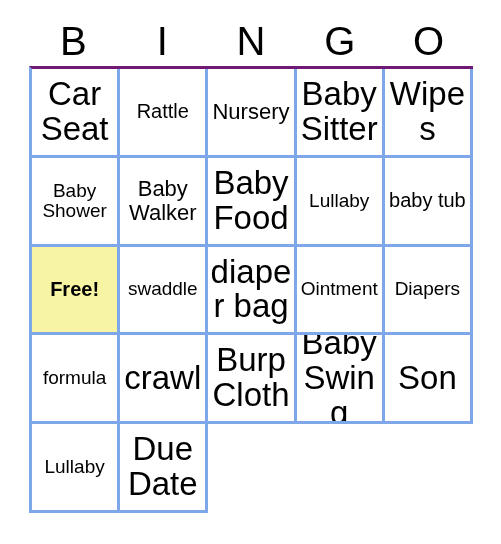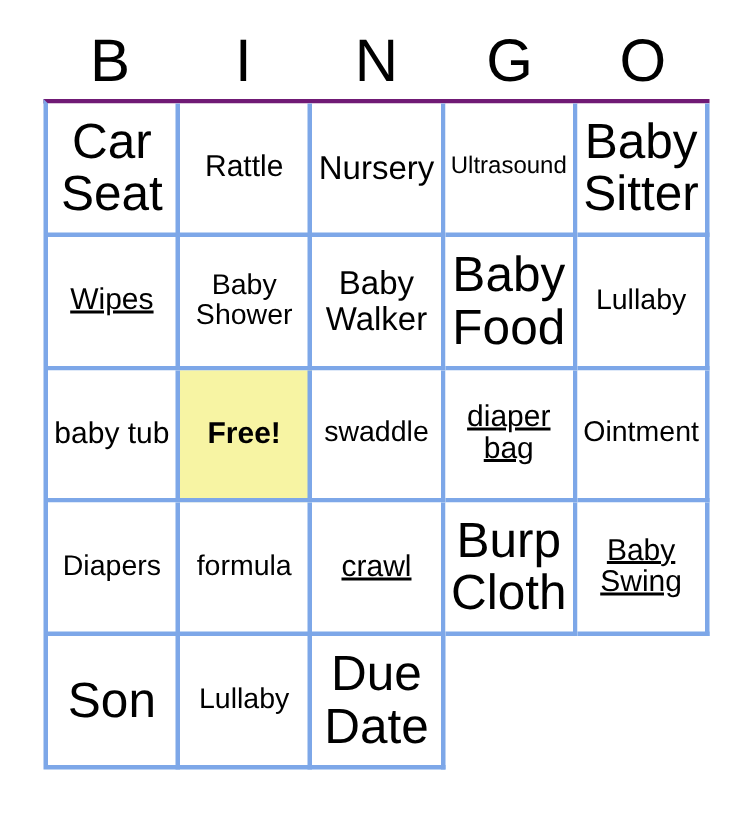--- a/index.html
+++ b/index.html
@@ -75,21 +75,21 @@
     display: block;
     width: 100%;
     color: #000000;
     line-height: 1.06;
     word-wrap: break-word;
   }
 
   
   .fs-xl  { font-size: 33px; }
   .fs-lg  { font-size: 20px; }
-  .fs-md  { font-size: 20px; text-decoration: underline; }
+  .fs-md  { font-size: 33px; }
   .fs-sm  { font-size: 22px; }
   .fs-xs  { font-size: 19px; }
   .fs-xxs { font-size: 16px; }
 
   .cell.free {
     background: #f7f4a3;
     font-weight: bold;
   }
 </style>
 </head>
@@ -107,23 +107,20 @@
 
   <div class="grid" id="bingo-grid">
       <div class="cell">
         <span class="cell-text fs-xl">Car Seat</span>
       </div>
       <div class="cell">
         <span class="cell-text fs-lg">Rattle</span>
       </div>
       <div class="cell">
         <span class="cell-text fs-sm">Nursery</span>
-      </div>
-      <div class="cell">
-        <span class="cell-text fs-xxs">Ultrasound</span>
       </div>
       <div class="cell">
         <span class="cell-text fs-xl">Baby Sitter</span>
       </div>
       <div class="cell">
         <span class="cell-text fs-md">Wipes</span>
       </div>
       <div class="cell">
         <span class="cell-text fs-xs">Baby Shower</span>
       </div>

